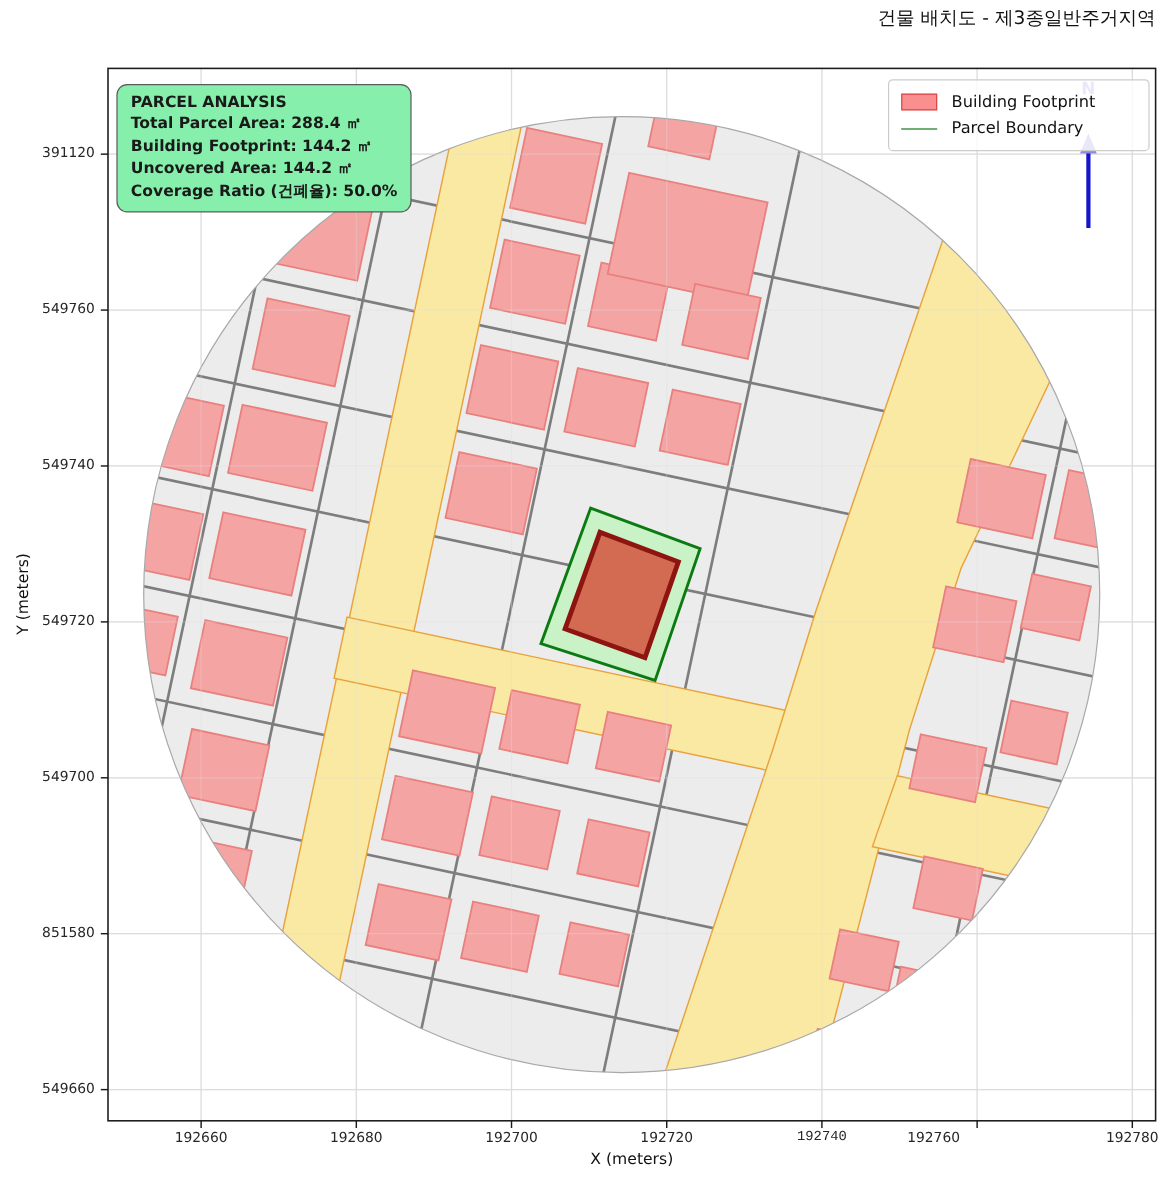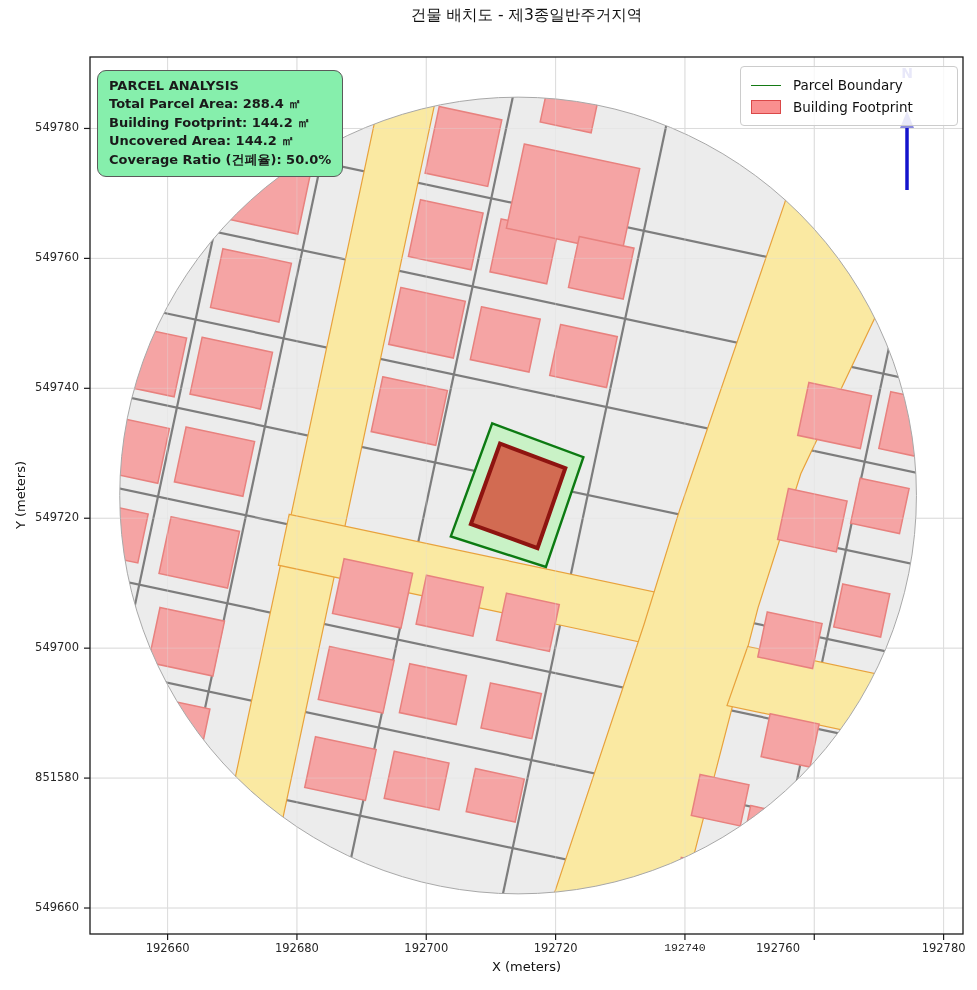--- a/index.html
+++ b/index.html
@@ -1,19 +1,19 @@
 <!DOCTYPE html>
 <html><head>
 <meta charset="utf-8">
 <style>
   html,body{margin:0;padding:0;background:#fff;}
   .figure{position:relative;width:977px;height:990px;background:#fff;overflow:hidden;
           font-family:"DejaVu Sans","Liberation Sans",sans-serif;color:#1a1a1a;}
   svg{position:absolute;left:0;top:0;z-index:1;}
-  .titlebox{position:absolute;left:90px;width:873px;top:5px;text-align:center;z-index:8;}
+  .titlebox{position:absolute;left:90px;width:873px;top:5px;text-align:right;z-index:8;}
   .title-line{font-size:15.5px;line-height:21px;color:#111;}
   .labels{position:absolute;left:0;top:0;width:977px;height:990px;z-index:8;pointer-events:none;}
   .xtick{position:absolute;width:70px;margin-left:-35px;text-align:center;top:941px;
          font-size:11.5px;color:#262626;}
   .ytick{position:absolute;left:0;width:79px;text-align:right;font-size:11.5px;color:#262626;}
   .xlabel{position:absolute;left:90px;width:873px;top:959px;text-align:center;font-size:13px;color:#111;}
   .ylabel{position:absolute;left:20px;top:495px;transform:translate(-50%,-50%) rotate(-90deg);
           white-space:nowrap;font-size:13px;color:#111;}
   .infobox{position:absolute;left:97px;top:70px;z-index:6;border:1.5px solid #5a5a5a;
            border-radius:9px;padding:6px 11px 7px 11px;font-size:13px;line-height:1.42;color:#1a1a1a;}
@@ -157,37 +157,37 @@
       <div class="xtick" style="left: 555.6px;">192720</div>
       <div class="xtick" style="left: 684.933px; font-family: Liberation Mono, monospace;">192740</div>
       <div class="xtick" style="left: 778px;">192760</div>
       <div class="xtick" style="left: 943.6px;">192780</div>
       <div class="ytick" style="top: 900.015px;">549660</div>
       <div class="ytick" style="top: 770.089px;">851580</div>
       <div class="ytick" style="top: 640.163px;">549700</div>
       <div class="ytick" style="top: 510.237px; text-align: right;">549720</div>
       <div class="ytick" style="top: 380.311px;">549740</div>
       <div class="ytick" style="top: 250.385px;">549760</div>
-      <div class="ytick" style="top: 120.459px;">549780</div>
+      <div class="ytick" style="top: 120.459px;">391120</div>
     </div>
 
   <div class="xlabel">X (meters)</div>
   <div class="ylabel">Y (meters)</div>
 
   <div class="infobox" id="info-box" style="background: #86efac; font-weight: bold;">
       <div>PARCEL ANALYSIS</div>
       <div>Total Parcel Area: 288.4 ㎡</div>
       <div>Building Footprint: 144.2 ㎡</div>
       <div>Uncovered Area: 144.2 ㎡</div>
       <div>Coverage Ratio (건폐율): 50.0%</div>
     </div>
 
   <div class="legend" id="legend-box">
       <div class="legend-row">
+        <span class="sw-patch" style="background: rgb(250, 143, 143); border-color: rgb(218, 72, 72);"></span>
+        <span class="legend-label">Building Footprint</span>
+      </div>
+      <div class="legend-row">
         <span class="sw-line" style="border-top-color: rgb(20, 122, 20);"></span>
         <span class="legend-label">Parcel Boundary</span>
-      </div>
-      <div class="legend-row">
-        <span class="sw-patch" style="background: rgb(250, 143, 143); border-color: rgb(218, 72, 72);"></span>
-        <span class="legend-label">Building Footprint</span>
       </div>
     </div>
 </div>
 
 </body></html>

